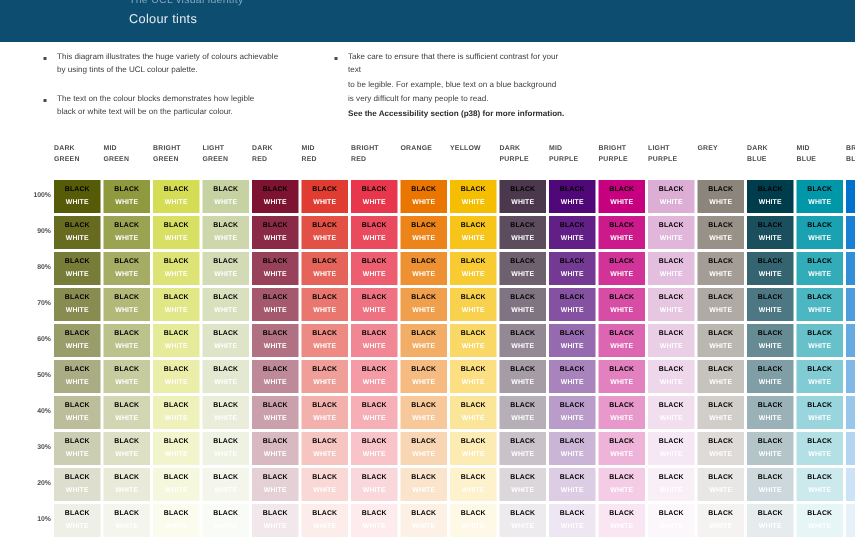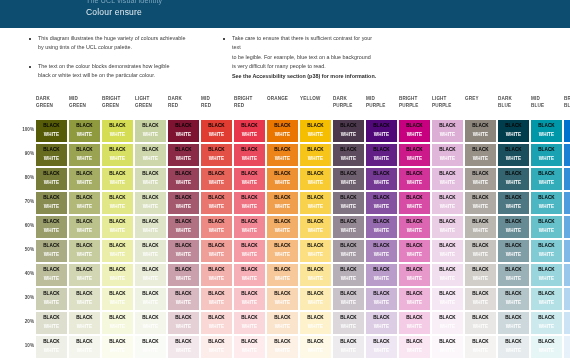--- a/index.html
+++ b/index.html
@@ -73,21 +73,21 @@
   .swatch .t.black { color:#000000; }
   .swatch .t.white { color:#ffffff; }
 </style>
 </head>
 <body>
 
 <div id="page">
 
   <div class="header-band">
     <div class="header-eyebrow">The UCL visual identity</div>
-    <div class="header-title">Colour ensure</div>
+    <div class="header-title">Colour tints</div>
   </div>
   <div class="header-rule"></div>
 
   <div class="intro">
     <div class="bullet-col left" id="bullets-left">
         <div class="bullet">
           <span class="ln">This diagram illustrates the huge variety of colours achievable</span>
           <span class="ln">by using tints of the UCL colour palette.</span>
         </div>
         <div class="bullet">

